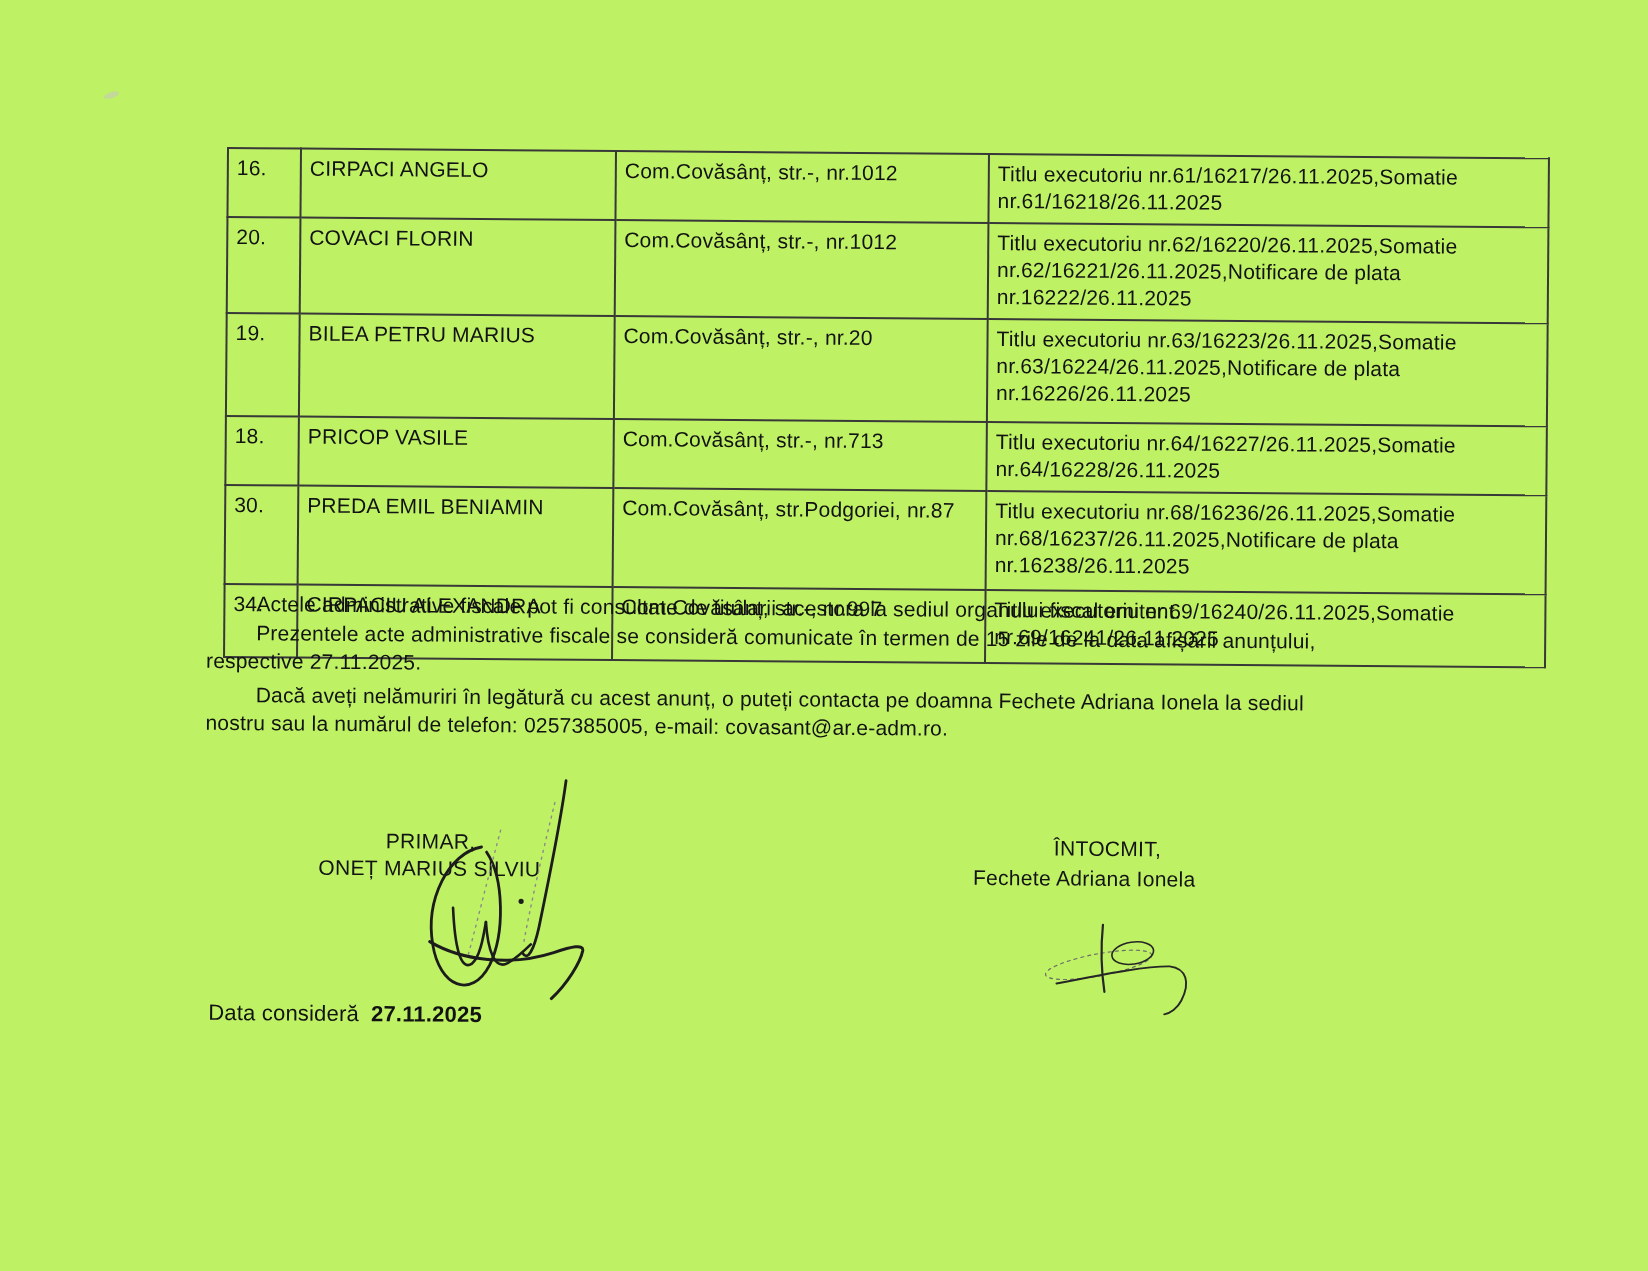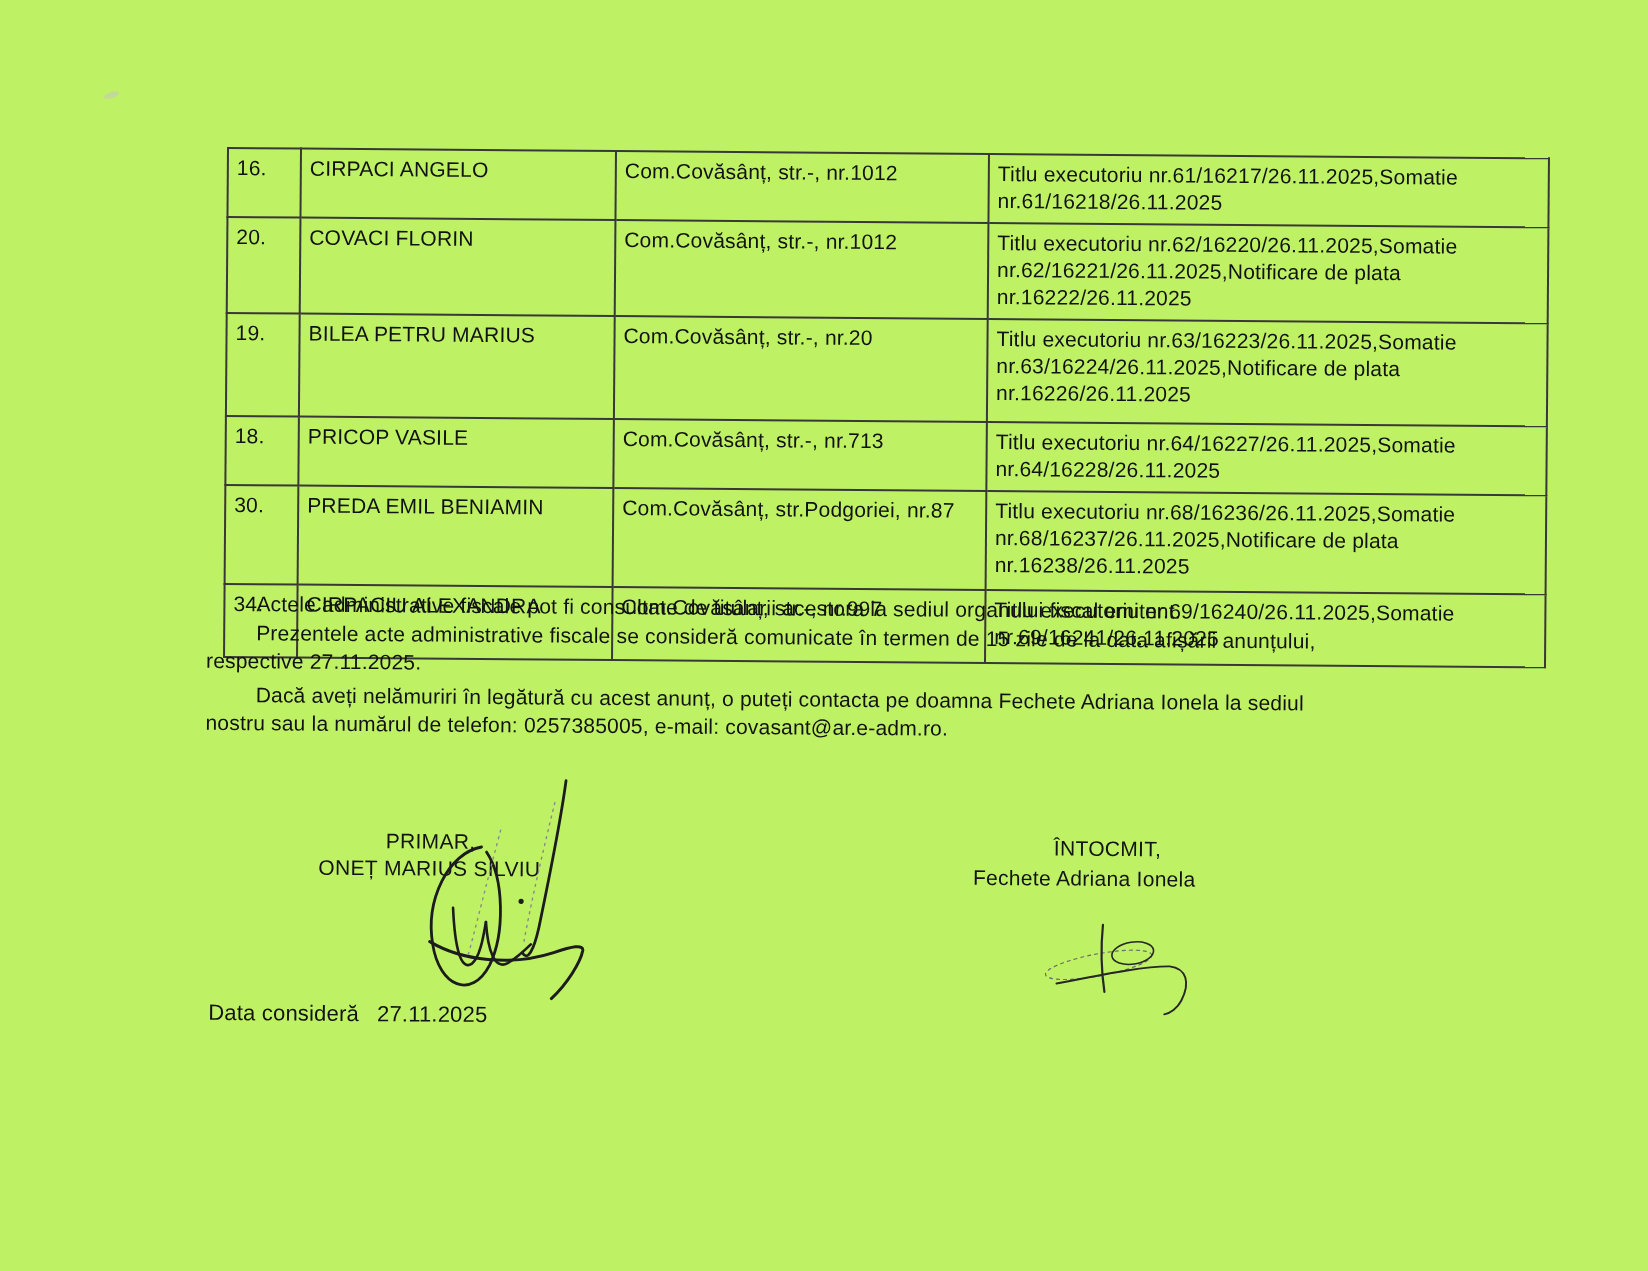--- a/index.html
+++ b/index.html
@@ -62,21 +62,21 @@
     text-align:center;white-space:nowrap;
   }
   .primar-role{left:330px;top:828px;width:212px;}
   .primar-name{left:305px;top:855px;width:260px;}
   .intocmit-role{left:1003px;top:830px;width:220px;}
   .intocmit-name{left:967px;top:860px;width:246px;}
   .date-line{
     position:absolute;left:215px;top:1000px;
     font-size:22px;letter-spacing:.2px;color:#121212;white-space:nowrap;
   }
-  .date-line .date-value{margin-left:18px;}
+  .date-line .date-value{margin-left:12px;font-weight:bold;}
   svg.sig-overlay{position:absolute;left:0;top:0;pointer-events:none;}
 </style>
 </head>
 <body>
 
 <div class="page">
   <div class="tilt">
 
     <div class="smudge"></div>
 

